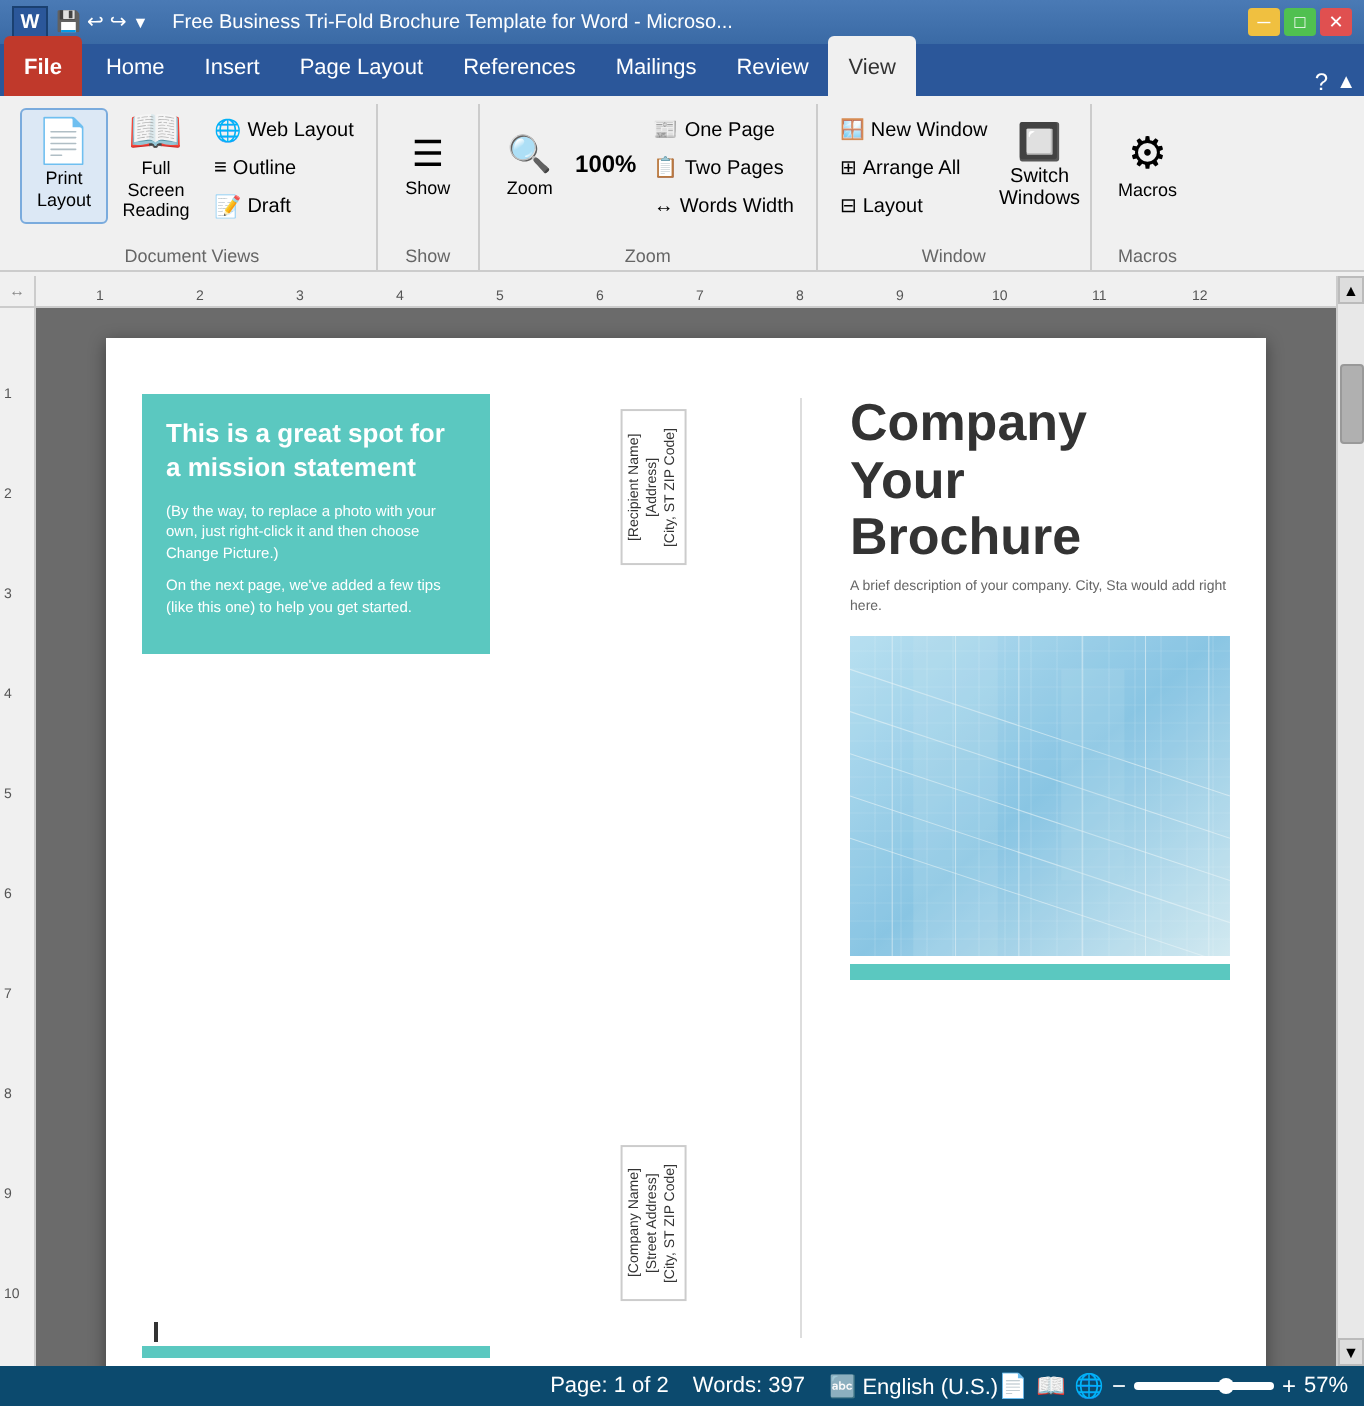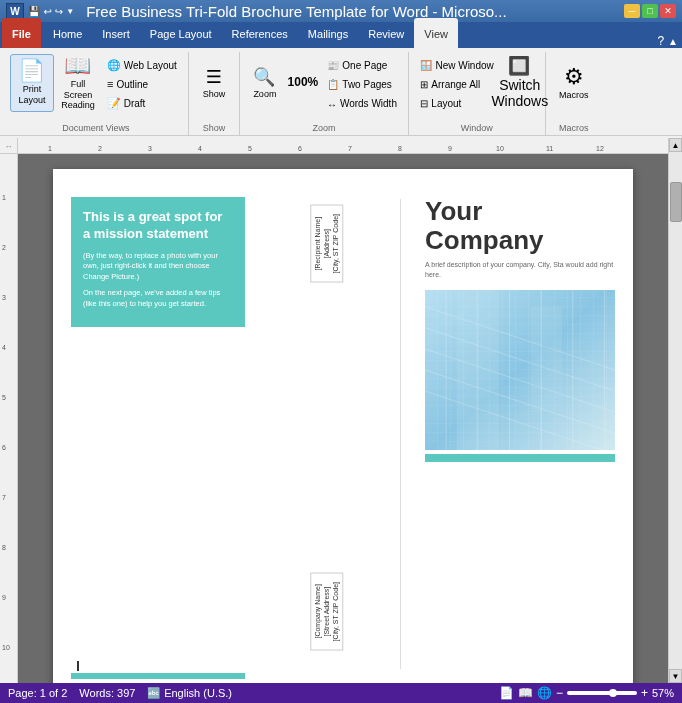--- a/index.html
+++ b/index.html
@@ -136,24 +136,24 @@
     }
     .zoom-num { font-size: 12px; font-weight: bold; }
 
     
     .status-bar {
       position: absolute;
       bottom: 0;
       left: 0;
       right: 0;
       height: 20px;
-      background: #4c1d95;
-      display: flex;
-      align-items: center;
-      justify-content: space-between;
+      background: #0c4a6e;
+      display: flex;
+      align-items: center;
+      justify-content: flex-end;
       padding: 0 8px;
       color: white;
       font-size: 11px;
     }
     .status-left { display: flex; gap: 12px; }
     .status-right { display: flex; align-items: center; gap: 4px; }
     .zoom-slider { width: 70px; height: 4px; background: white; border-radius: 2px; position: relative; }
     .zoom-slider-thumb { width: 8px; height: 8px; background: white; border-radius: 50%; position: absolute; top: -2px; left: 60%; }
 
     
@@ -347,21 +347,21 @@
 
 <div class="title-bar">
   <div class="title-bar-left">
     <div class="word-icon">W</div>
     <div class="quick-access">
       <span>💾</span>
       <span>↩</span>
       <span>↪</span>
       <span style="font-size:8px;">▼</span>
     </div>
-    <span style="margin-left:8px; font-size:15px;">Free Business Tri-Fold Brochure Template for Word - Microsо...</span>
+    <span style="margin-left:8px; font-size:10px;">Free Business Tri-Fold Brochure Template for Word - Microsо...</span>
   </div>
   <div class="title-bar-controls">
     <div class="title-btn minimize">─</div>
     <div class="title-btn maximize">□</div>
     <div class="title-btn close">✕</div>
   </div>
 </div>
 
 <div class="ribbon-tabs">
   <div class="ribbon-tab file-tab">File</div>
@@ -457,21 +457,21 @@
           <span>⊞</span>
           <span>Arrange All</span>
         </div>
         <div class="ribbon-btn-small">
           <span>⊟</span>
           <span>Layout</span>
         </div>
       </div>
       <div class="ribbon-btn-medium">
         <div class="ribbon-icon-medium">🔲</div>
-        <div style="font-size:14px; line-height:1.1;">Switch<br>Windows</div>
+        <div style="font-size:10px; line-height:1.1;">Switch<br>Windows</div>
       </div>
     </div>
     <div class="ribbon-group-label">Window</div>
   </div>
 
   <div class="ribbon-group" style="border-right:none;">
     <div class="ribbon-group-content">
       <div class="ribbon-btn-large">
         <div class="ribbon-icon-large">⚙</div>
         <div style="font-size:9px;">Macros</div>
@@ -555,22 +555,23 @@
             <div>[Company Name]</div>
             <div>[Street Address]</div>
             <div>[City, ST ZIP Code]</div>
           </div>
         </div>
 
         <div class="brochure-panel-divider"></div>
 
         <div class="brochure-panel right-panel" style="flex:1.2;">
           <div class="company-title">
+            <div>Company</div>
             <div>Your</div>
-            <div>Company</div>
+            <div>Brochure</div>
           </div>
           <div class="company-subtitle">A brief description of your company. City, Sta would add right here.</div>
           <div class="building-img">
             <div class="building-overlay"></div>
             
             <svg width="100%" height="100%" viewBox="0 0 180 160" preserveAspectRatio="xMidYMid slice">
               <defs>
                 <linearGradient id="skyGrad" x1="0%" y1="0%" x2="100%" y2="100%">
                   <stop offset="0%" style="stop-color:#c8e8f8;stop-opacity:1"></stop>
                   <stop offset="50%" style="stop-color:#90c8e8;stop-opacity:1"></stop>

